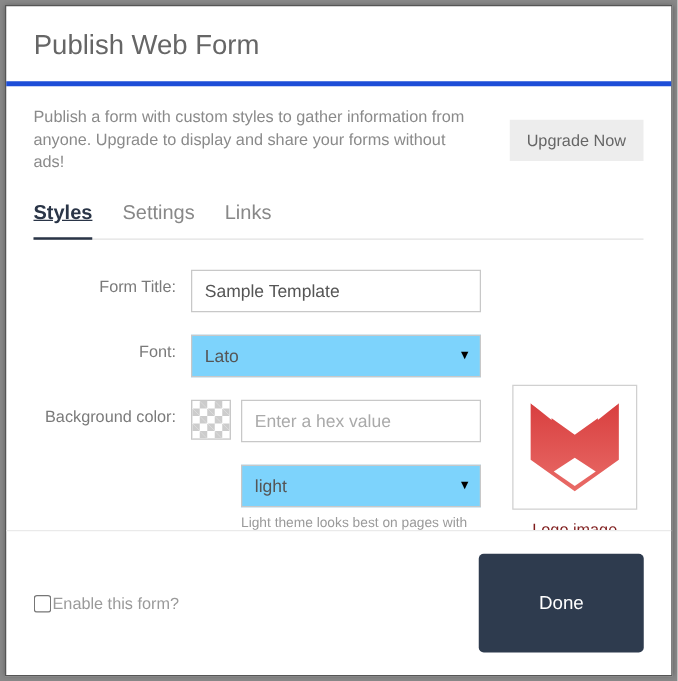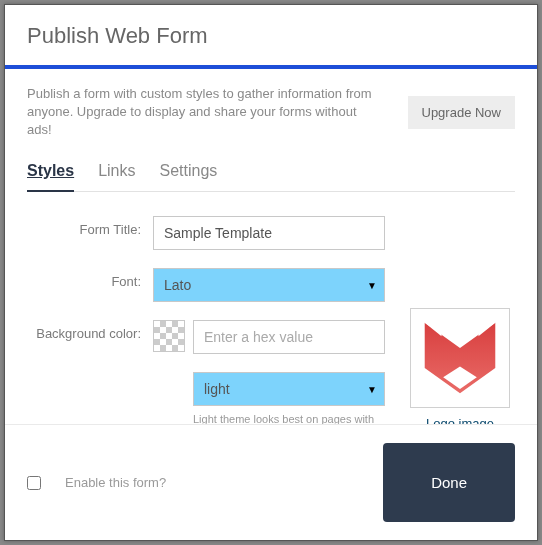--- a/index.html
+++ b/index.html
@@ -166,33 +166,33 @@
     align-items: center;
     justify-content: center;
     margin: 0 auto 8px auto;
   }
   .logo-svg {
     width: 84px;
     height: 84px;
   }
   .logo-caption {
     font-size: 13px;
-    color: #0c4a6e;
+    color: #7f1d1d;
   }
   .modal-footer {
     border-top: 1px solid #eaeaea;
     padding: 18px 22px;
     display: flex;
     align-items: center;
     justify-content: space-between;
   }
   .enable-wrap {
     display: flex;
     align-items: center;
-    gap: 24px;
+    gap: 1px;
     font-size: 13px;
     color: #9a9a9a;
   }
   .enable-wrap input { width: 14px; height: 14px; }
   .done-btn {
     background: #2e3b4e;
     color: #fff;
     border: none;
     border-radius: 4px;
     font-size: 15px;
@@ -212,22 +212,22 @@
 
   <div class="modal-body">
 
     <div class="upgrade-row">
       <div class="upgrade-text">Publish a form with custom styles to gather information from anyone. Upgrade to display and share your forms without ads!</div>
       <button class="upgrade-btn">Upgrade Now</button>
     </div>
 
     <div class="tabs">
       <div class="tab active">Styles</div>
+      <div class="tab">Settings</div>
       <div class="tab">Links</div>
-      <div class="tab">Settings</div>
     </div>
 
     <div class="form-area">
       <div class="form-fields">
 
         <div class="field-row">
           <div class="field-label">Form Title:</div>
           <div class="field-control" style="max-width:360px;">
             <input type="text" class="text-input" value="Sample Template" style="">
           </div>

